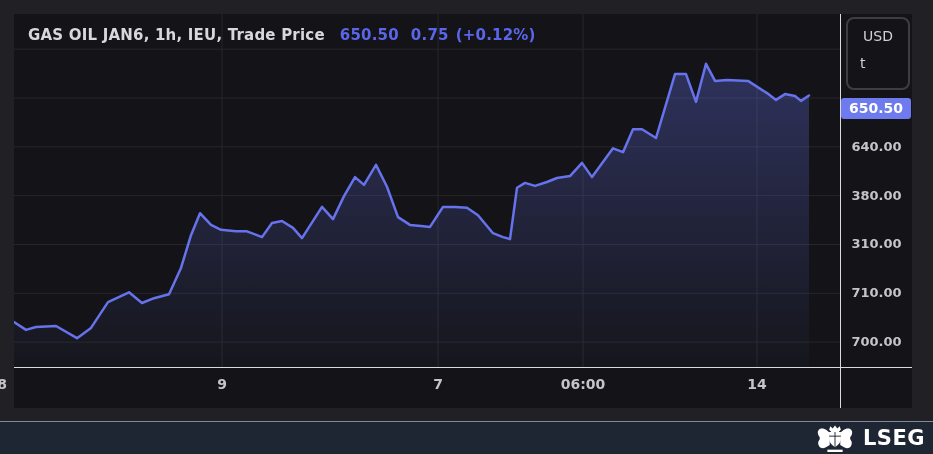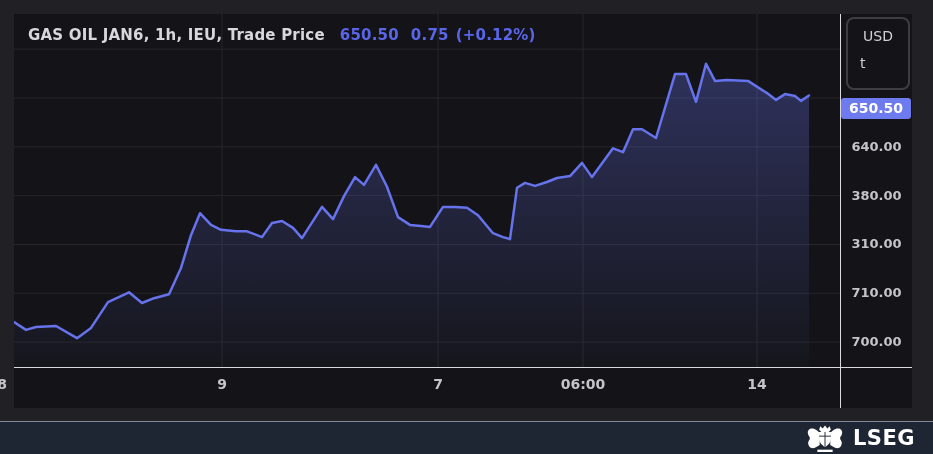--- a/index.html
+++ b/index.html
@@ -48,21 +48,21 @@
   .price-badge {
     position:absolute; left:827px; width:70px; height:21px;
     background:#6e7bef; color:#ffffff; border-radius:3px;
     font-size:14px; font-weight:700; text-align:center; line-height:21px;
     z-index:6;
   }
   .footer-bar {
     position:absolute; left:0; top:421px; width:933px; height:33px;
     background:#1f2633; border-top:1px solid #7f8a9d;
     display:flex; align-items:center; justify-content:flex-end;
-    padding-right:18px; gap:9px; z-index:7;
+    padding-right:8px; gap:9px; z-index:7;
   }
   .lseg-text {
     color:#ffffff; font-size:21px; font-weight:700; letter-spacing:.5px;
     line-height:1;
   }
 </style>
 </head>
 <body>
 
 <div class="chart-area">

